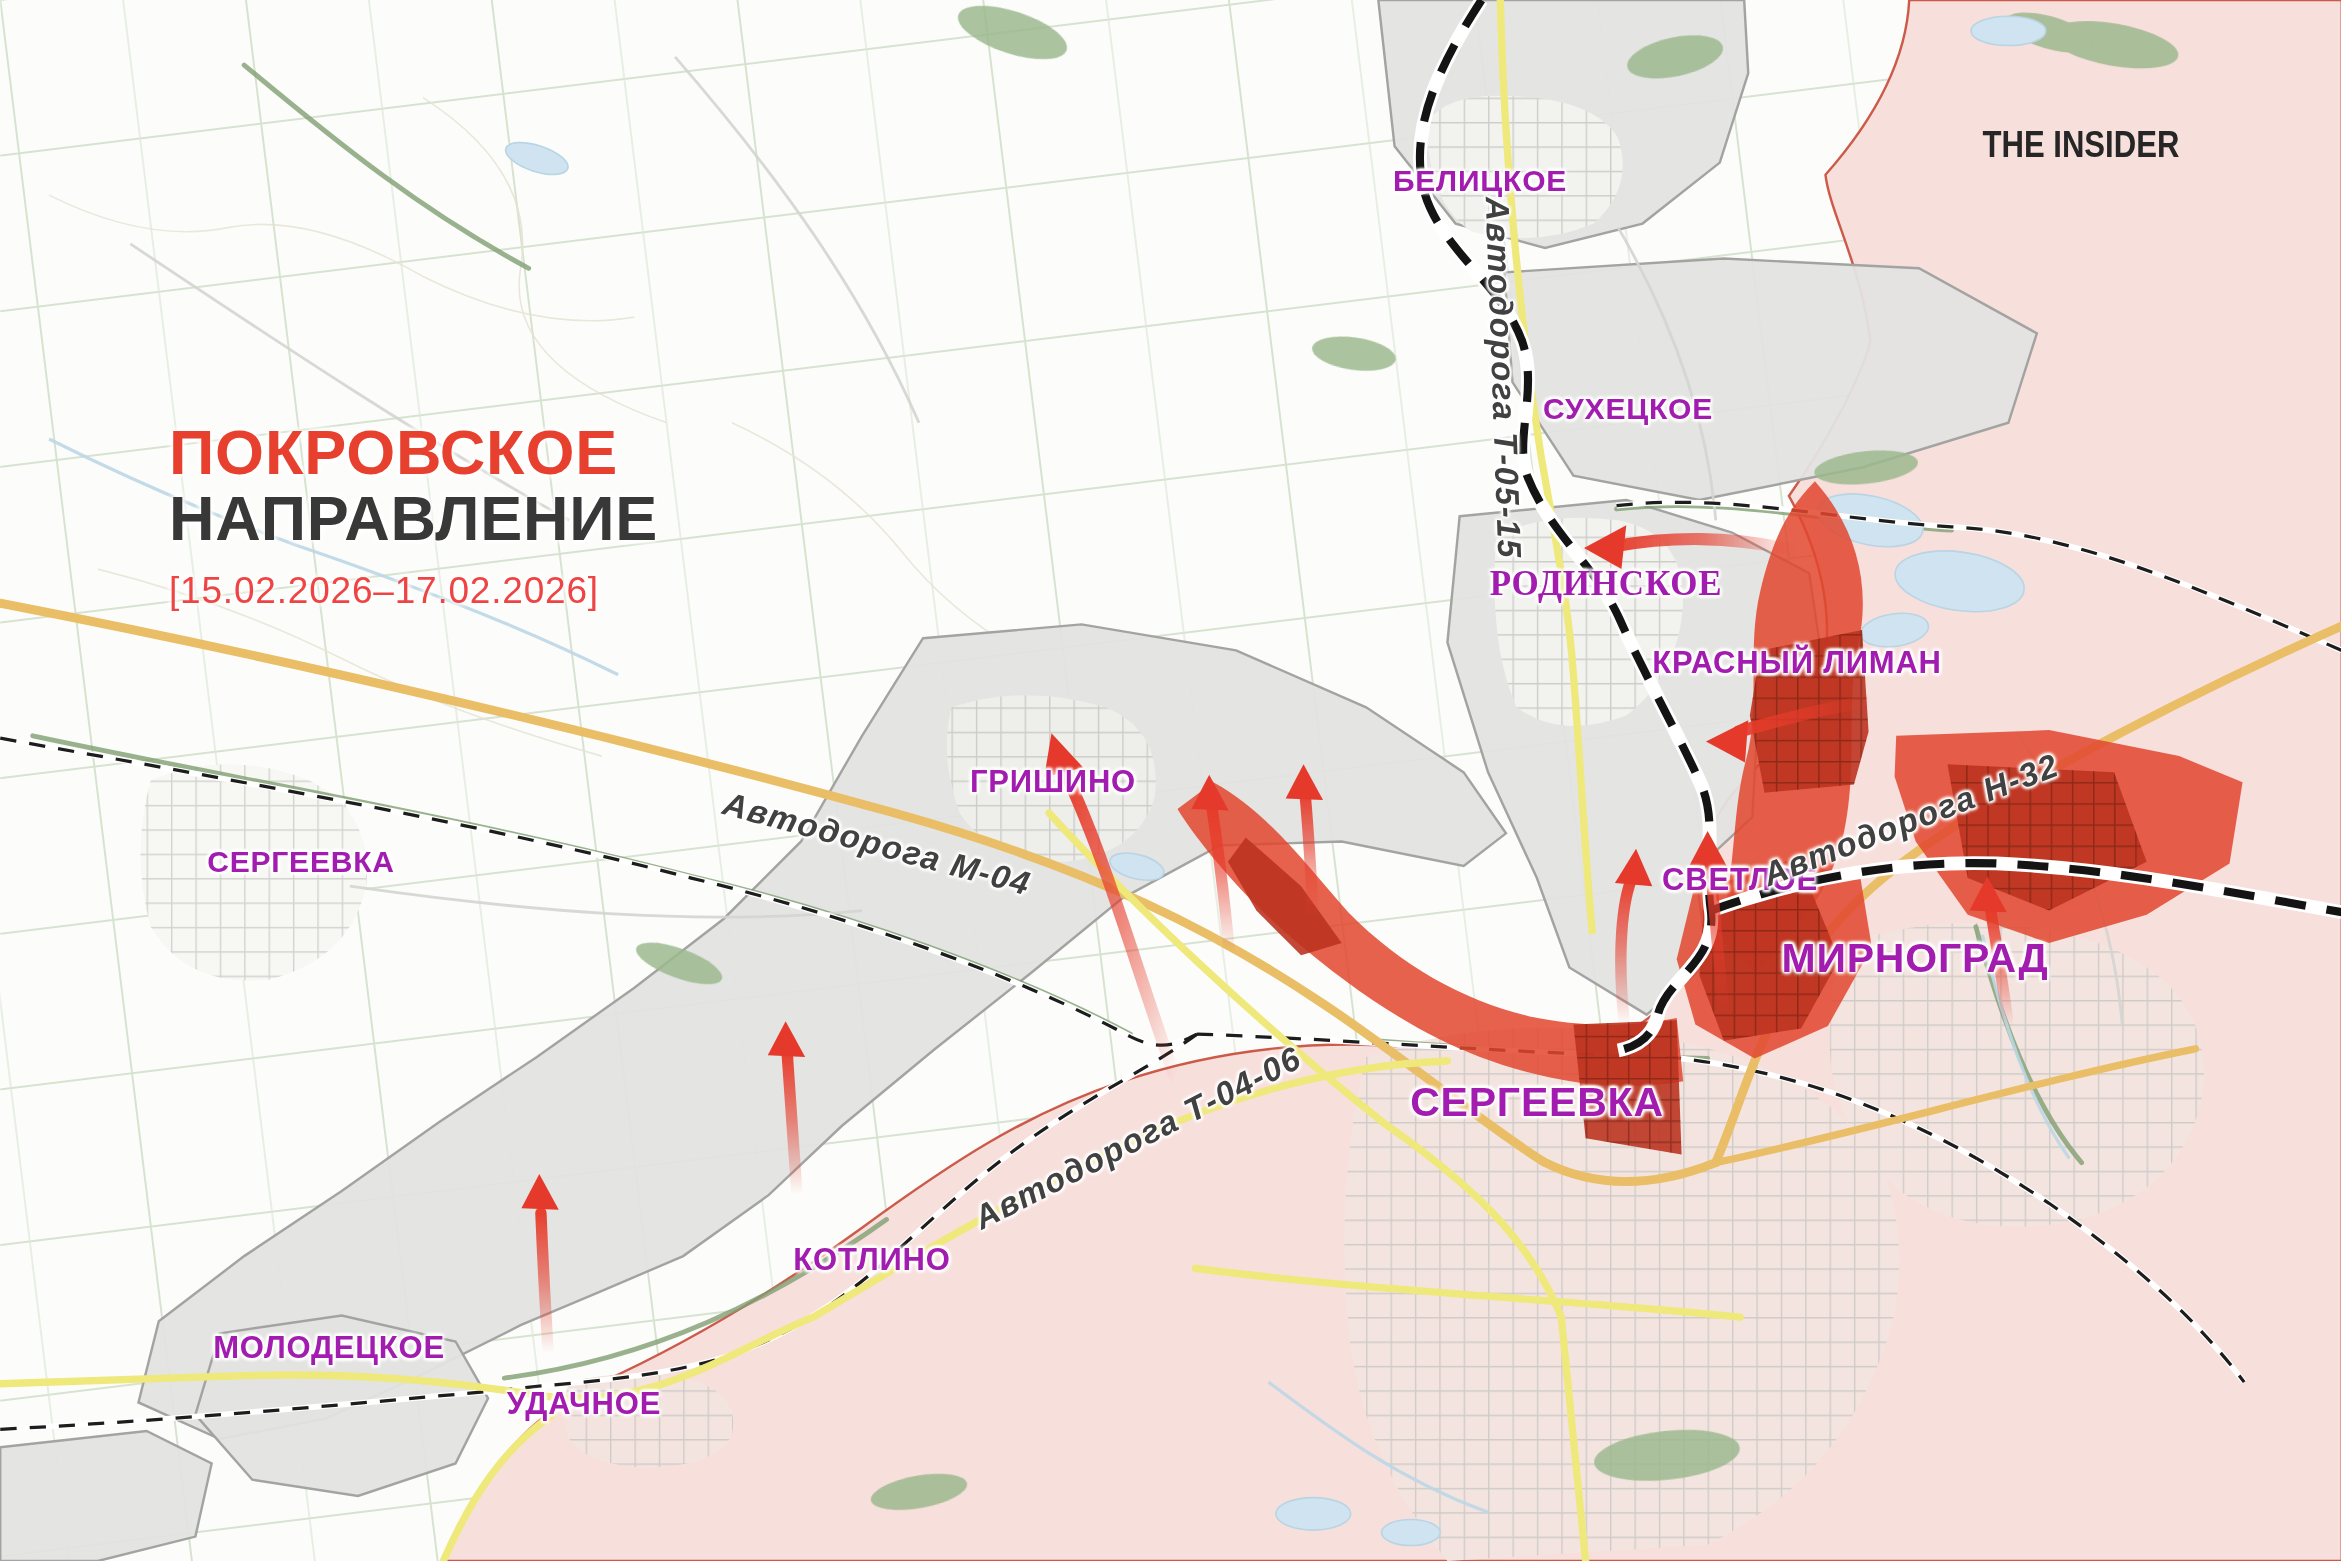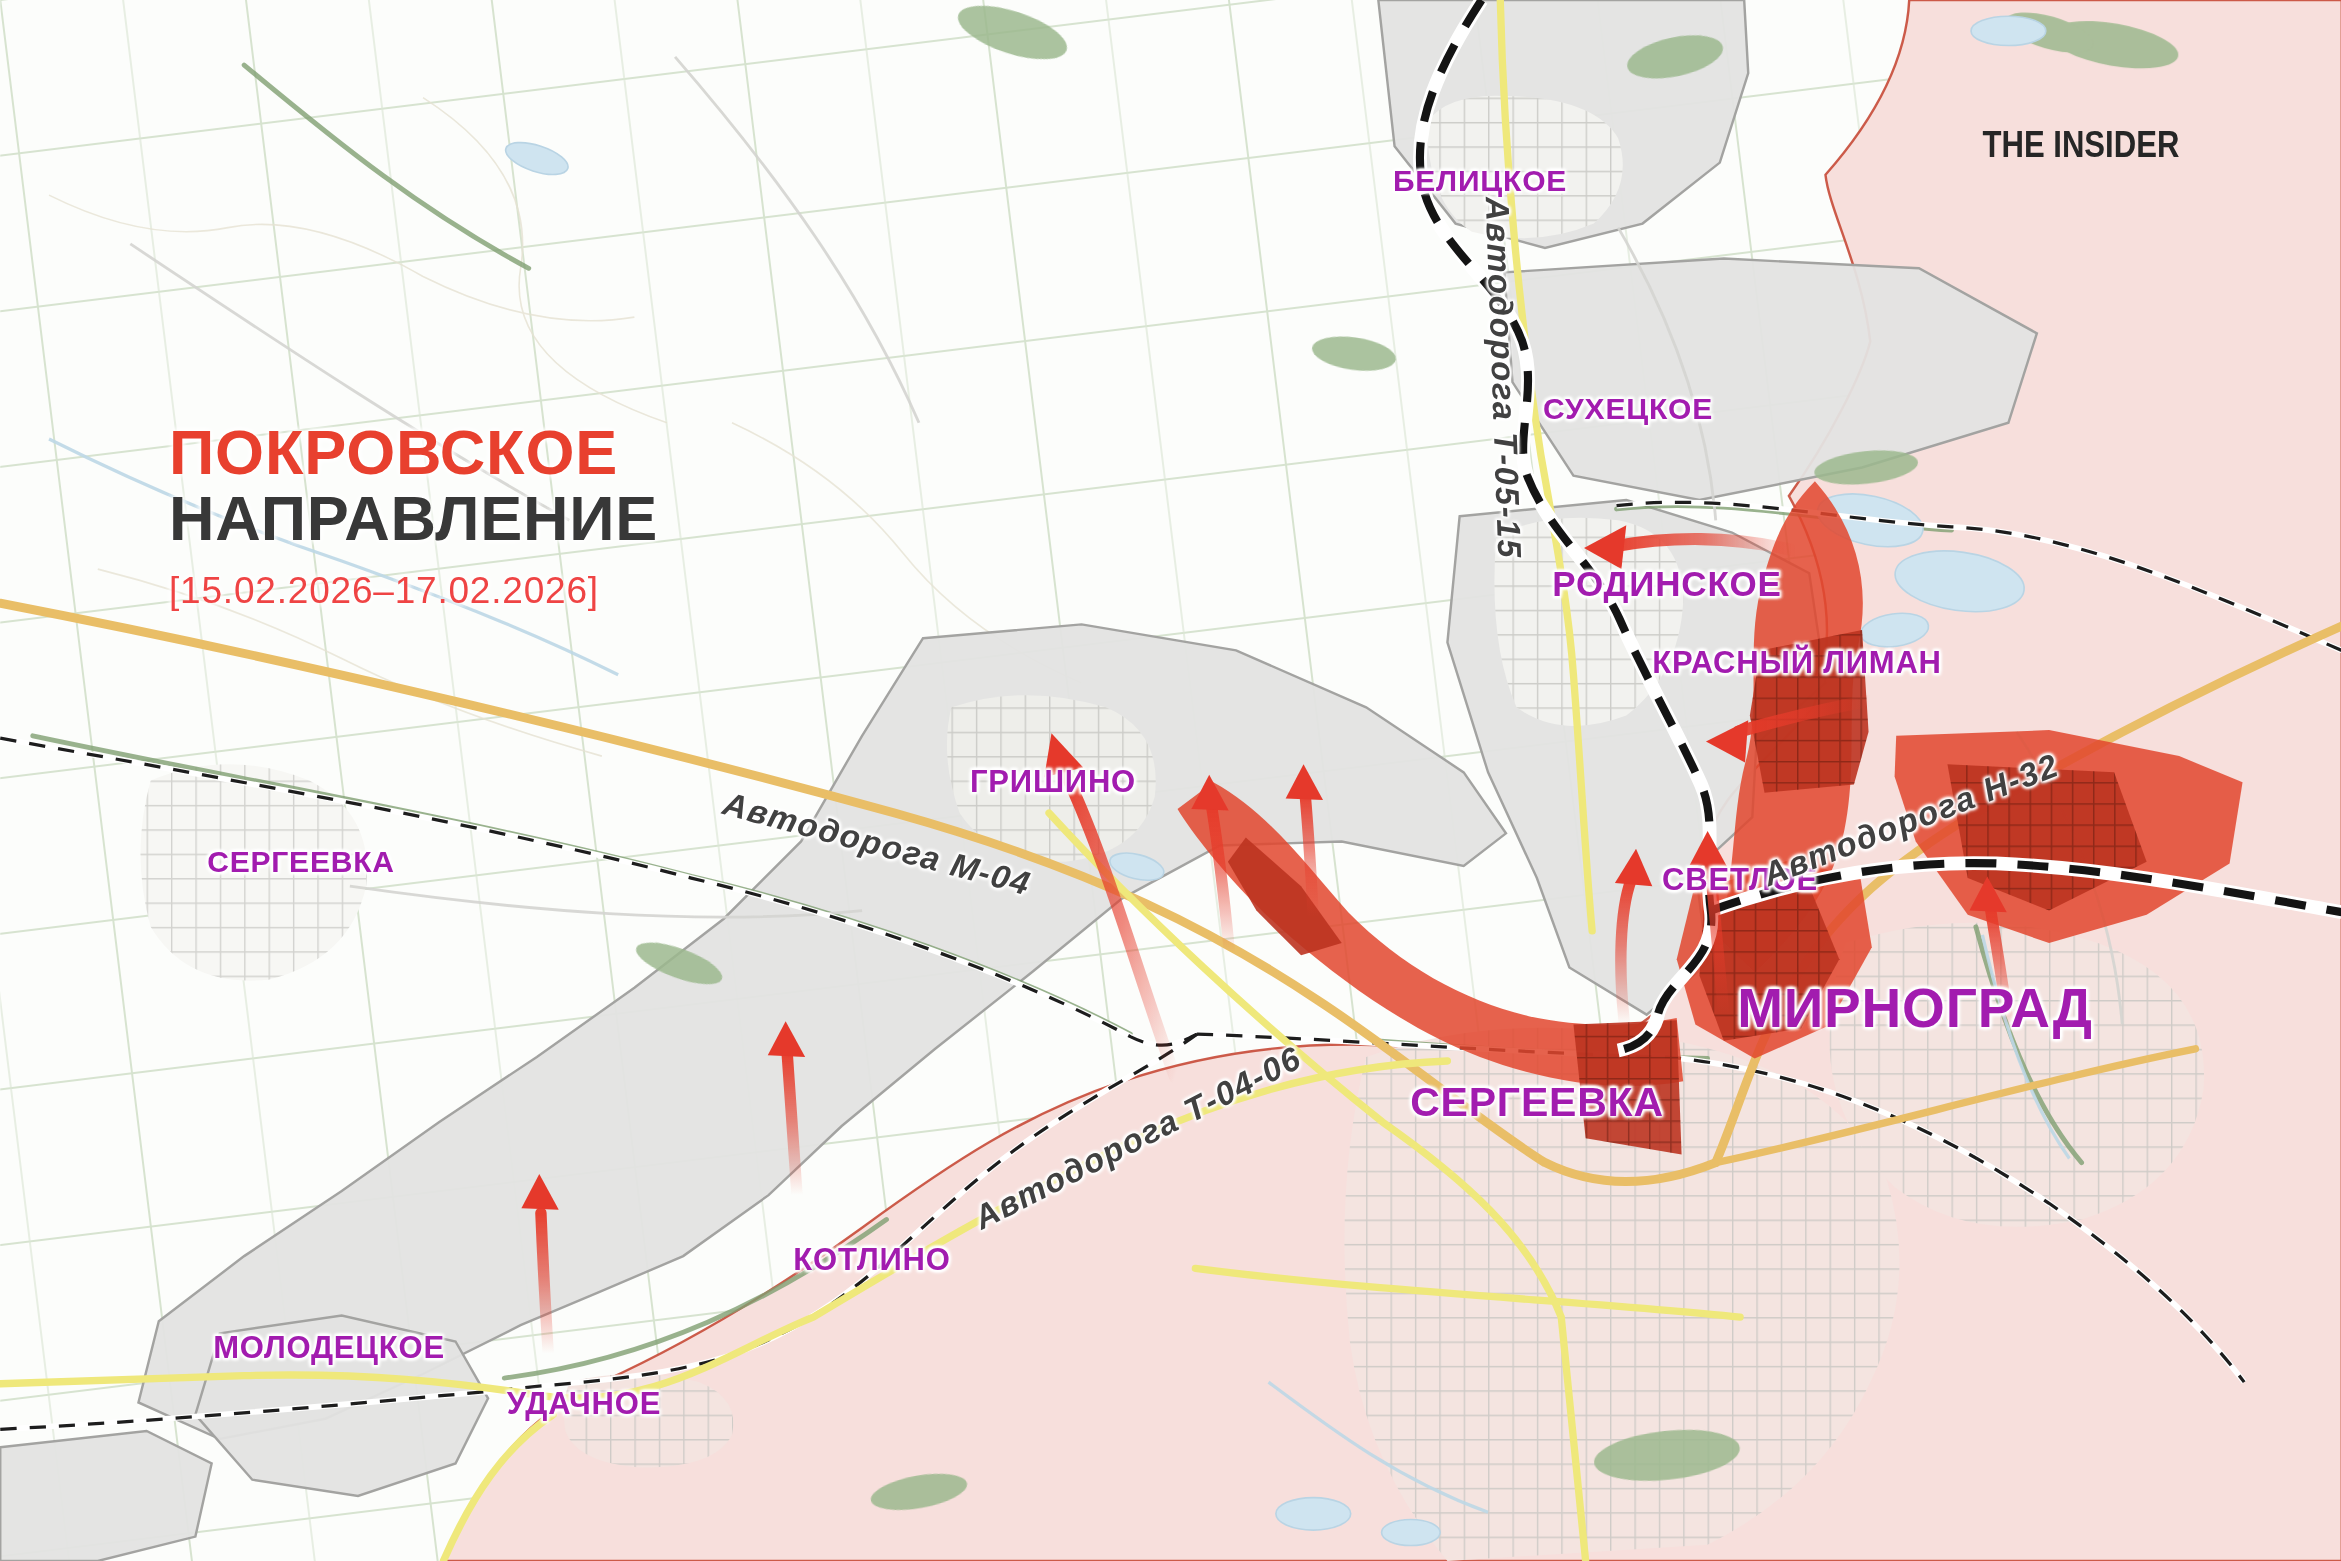--- a/index.html
+++ b/index.html
@@ -286,26 +286,26 @@
       </g>
       <g>
         <path d="M674,1665 C670,1600 667,1542 665,1492" stroke="url(#gradUp)" stroke-width="14"></path>
         <path d="M663,1444 L687,1488 L641,1486 Z" fill="#e5392b"></path>
       </g>
     </g>
   </svg>
 
   <div class="place" style="left:1480px;top:181px;font-size:30px;">БЕЛИЦКОЕ</div>
   <div class="place" style="left:1628px;top:409px;font-size:30px;">СУХЕЦКОЕ</div>
-  <div class="place" style="left:1667px;top:584px;font-size:35px;">РОДИНСКОЕ</div>
+  <div class="place" style="left:1606px;top:584px;font-size:35px;font-family:Liberation Serif, serif;">РОДИНСКОЕ</div>
   <div class="place" style="left:1797px;top:663px;font-size:31px;">КРАСНЫЙ ЛИМАН</div>
   <div class="place" style="left:1053px;top:782px;font-size:31px;">ГРИШИНО</div>
   <div class="place" style="left:301px;top:862px;font-size:30px;">СЕРГЕЕВКА</div>
   <div class="place" style="left:1740px;top:880px;font-size:31px;">СВЕТЛОЕ</div>
-  <div class="place" style="left:1915px;top:1008px;font-size:55px;">МИРНОГРАД</div>
+  <div class="place" style="left:1915px;top:958px;font-size:41px;">МИРНОГРАД</div>
   <div class="place" style="left:1537px;top:1102px;font-size:41px;">СЕРГЕЕВКА</div>
   <div class="place" style="left:872px;top:1260px;font-size:31px;">КОТЛИНО</div>
   <div class="place" style="left:329px;top:1348px;font-size:31px;">МОЛОДЕЦКОЕ</div>
   <div class="place" style="left:584px;top:1404px;font-size:31px;">УДАЧНОЕ</div>
 
   <div class="roadlabel" style="left:1503px;top:378px;transform:translate(-50%,-50%) rotate(88deg);">Автодорога Т-05-15</div>
   <div class="roadlabel" style="left:877px;top:844px;transform:translate(-50%,-50%) rotate(15deg);">Автодорога М-04</div>
   <div class="roadlabel" style="left:1911px;top:820px;transform:translate(-50%,-50%) rotate(-21deg);">Автодорога Н-32</div>
   <div class="roadlabel" style="left:1138px;top:1138px;transform:translate(-50%,-50%) rotate(-27deg);">Автодорога Т-04-06</div>
 

